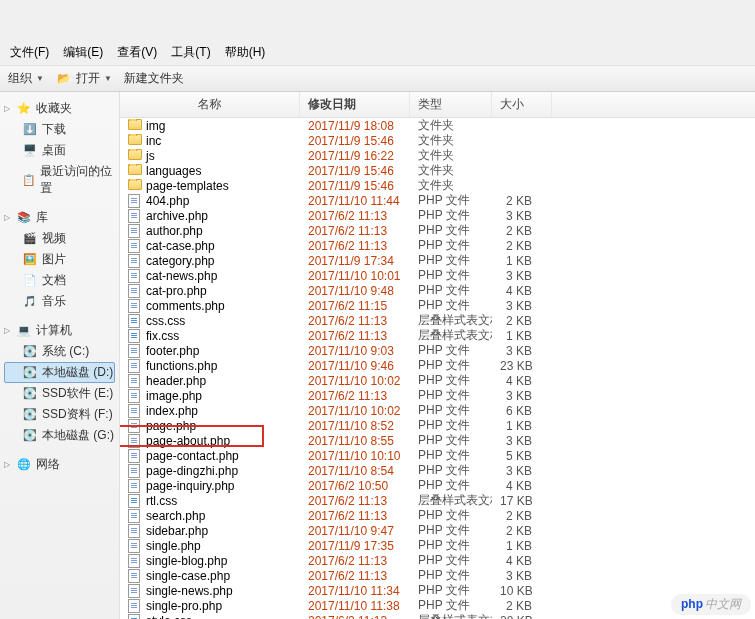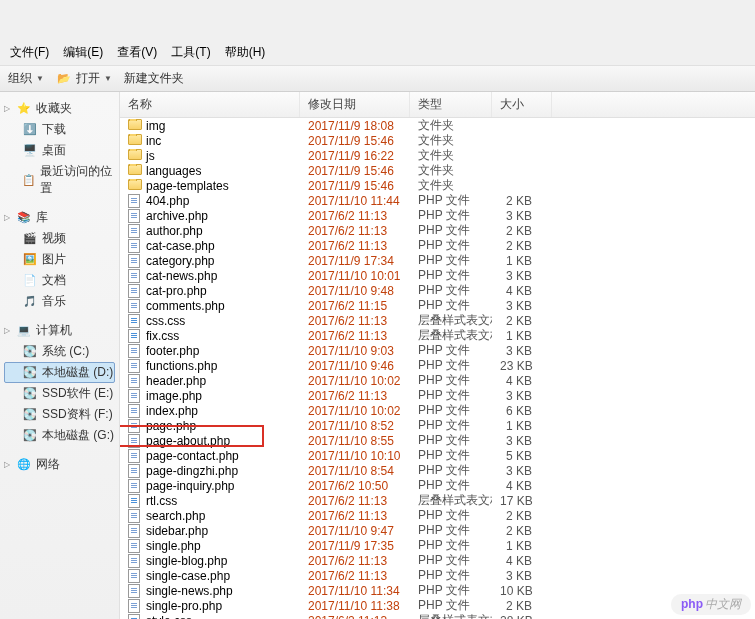--- a/index.html
+++ b/index.html
@@ -18,22 +18,22 @@
 .tree-group { margin-bottom: 8px; }
 .tree-header { display: flex; align-items: center; gap: 4px; padding: 2px 0; cursor: default; font-weight: normal; color: #333; }
 .tree-header .caret { font-size: 8px; color: #888; width: 8px; }
 .tree-item { display: flex; align-items: center; gap: 4px; padding: 2px 0 2px 18px; cursor: default; color: #333; }
 .tree-item.selected { background: #cde6f7; border: 1px solid #7da2ce; border-radius: 2px; padding: 1px 0 1px 17px; }
 .icon { width: 16px; height: 14px; display: inline-flex; align-items: center; justify-content: center; font-size: 11px; }
 
 .filelist { flex: 1; overflow-y: auto; background: #fff; position: relative; }
 .list-header { display: flex; background: linear-gradient(#fcfcfc, #f0f0f0); border-bottom: 1px solid #e0e0e0; position: sticky; top: 0; }
 .list-header div { padding: 4px 8px; border-right: 1px solid #e8e8e8; color: #444; cursor: default; }
-.col-name { width: 180px; }
-.col-date { width: 110px; }
+.col-name { width: 180px; text-align: center; }
+.col-date { width: 110px; font-weight: bold; }
 .col-type { width: 82px; }
 .col-size { width: 60px; padding-right: 20px !important; font-family: Liberation Mono, monospace; }
 
 .row { display: flex; align-items: center; height: 15px; padding: 0; cursor: default; }
 .row .cell { padding: 0 8px; white-space: nowrap; overflow: hidden; }
 .row .cell.name { width: 180px; display: flex; align-items: flex-end; gap: 4px; }
 .row .cell.date { width: 110px; color: #c2410c; }
 .row .cell.type { width: 82px; color: #555; }
 .row .cell.size { width: 60px; text-align: right; color: #555; padding-right: 20px; }
 
@@ -48,21 +48,21 @@
 .highlight-box { position: absolute; border: 2px solid #d93025; pointer-events: none; }
 
 .statusbar { border-top: 1px solid #d0d0d0; background: linear-gradient(#f4f4f4, #e8e8e8); padding: 4px 8px; display: flex; align-items: center; gap: 10px; height: 42px; }
 .status-icon { width: 32px; height: 32px; background: #fff; border: 1px solid #ccc; display: flex; align-items: center; justify-content: center; }
 .status-icon .php-icon { width: 22px; height: 26px; }
 .status-text .filename { font-size: 13px; color: #333; }
 .status-text .meta { font-size: 11px; color: #666; }
 .status-cols { display: flex; gap: 40px; }
 
 .watermark { position: absolute; right: 4px; bottom: 4px; font-size: 13px; font-style: italic; color: #aaa; background: rgba(240,240,240,0.8); padding: 2px 10px; border-radius: 10px; }
-.watermark b { color: #8b5cf6; font-style: normal; padding-right: 2px;}
+.watermark b { color: #1d4ed8; font-style: normal; padding-right: 2px;}
 </style>
 </head>
 <body>
 
 <div class="menubar">
   <span>文件(F)</span>
   <span>编辑(E)</span>
   <span>查看(V)</span>
   <span>工具(T)</span>
   <span>帮助(H)</span>

